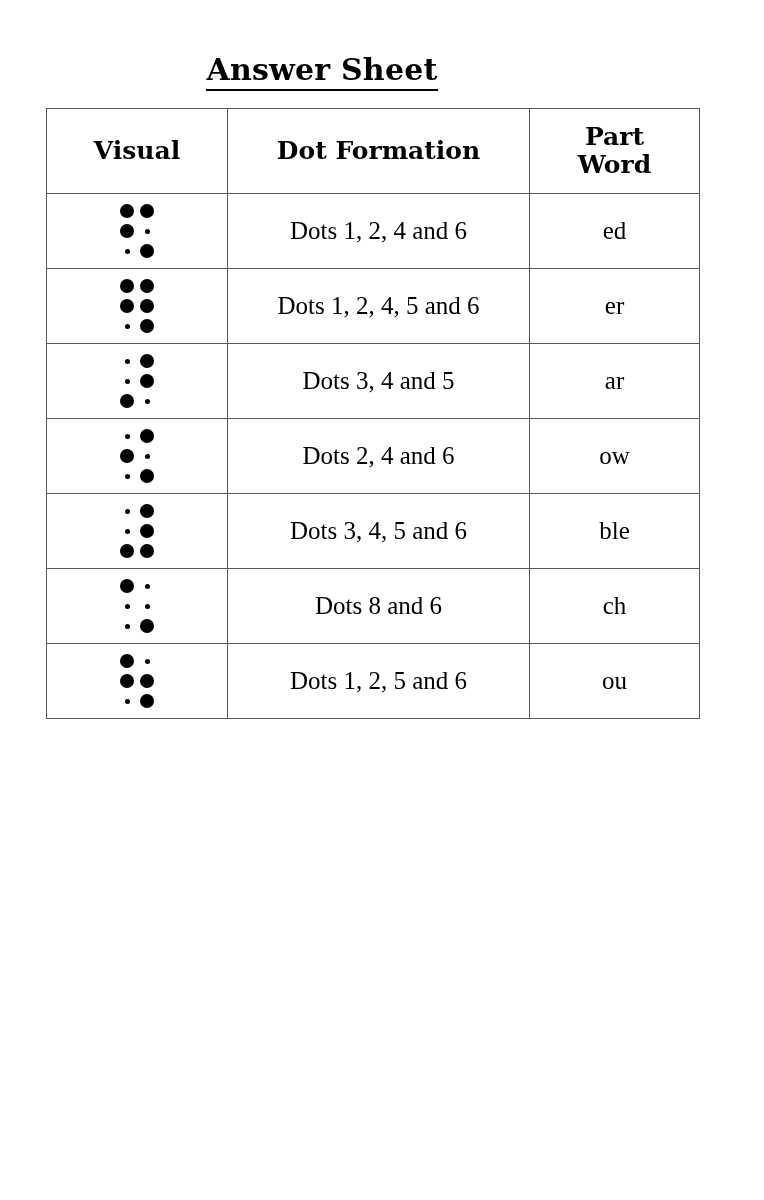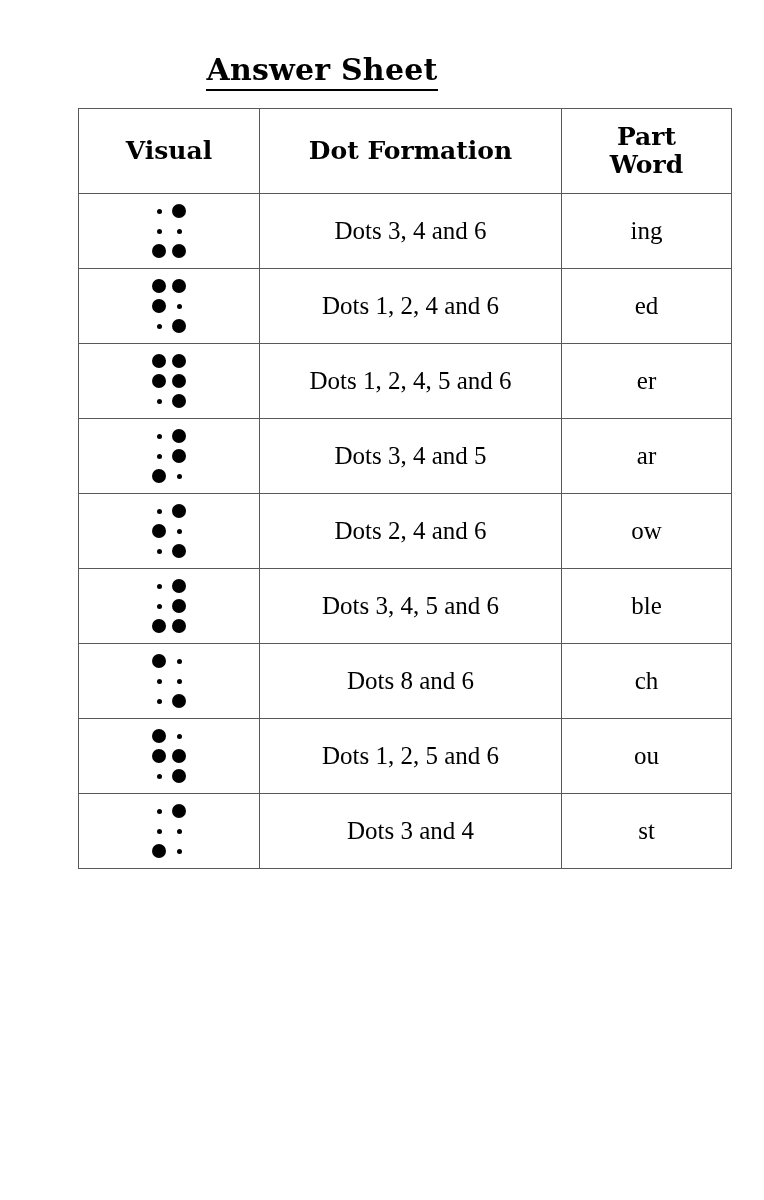--- a/index.html
+++ b/index.html
@@ -21,21 +21,21 @@
     font-size:30px;
     letter-spacing:0.2px;
   }
   .title span {
     border-bottom:2px solid #000;
     padding-bottom:2px;
   }
 
   table.sheet {
     position:absolute;
-    left:78px; top:108px;
+    left:46px; top:108px;
     width:653px;
     border-collapse:collapse;
     table-layout:fixed;
   }
   table.sheet td, table.sheet th {
     border:1.5px solid #595959;
     padding:0;
     vertical-align:middle;
     text-align:center;
   }
@@ -98,32 +98,20 @@
     </colgroup>
     <thead>
       <tr>
         <th class="head">Visual</th>
         <th class="head">Dot Formation</th>
         <th class="head" style="white-space:pre-line">Part
 Word</th>
       </tr>
     </thead>
     <tbody id="rows-body">
-        <tr>
-          <td class="cell-visual"><span class="braille">
-              <i class="off"></i>
-              <i class="on"></i>
-              <i class="off"></i>
-              <i class="off"></i>
-              <i class="on"></i>
-              <i class="on"></i>
-            </span></td>
-          <td class="cell-dots">Dots 3, 4 and 6</td>
-          <td class="cell-word">ing</td>
-        </tr>
         <tr>
           <td class="cell-visual"><span class="braille">
               <i class="on"></i>
               <i class="on"></i>
               <i class="on"></i>
               <i class="off"></i>
               <i class="off"></i>
               <i class="on"></i>
             </span></td>
           <td class="cell-dots">Dots 1, 2, 4 and 6</td>
@@ -194,28 +182,16 @@
               <i class="on"></i>
               <i class="off"></i>
               <i class="on"></i>
               <i class="on"></i>
               <i class="off"></i>
               <i class="on"></i>
             </span></td>
           <td class="cell-dots">Dots 1, 2, 5 and 6</td>
           <td class="cell-word">ou</td>
         </tr>
-        <tr>
-          <td class="cell-visual"><span class="braille">
-              <i class="off"></i>
-              <i class="on"></i>
-              <i class="off"></i>
-              <i class="off"></i>
-              <i class="on"></i>
-              <i class="off"></i>
-            </span></td>
-          <td class="cell-dots">Dots 3 and 4</td>
-          <td class="cell-word">st</td>
-        </tr>
       </tbody>
   </table>
 
 </div>
 
 </body></html>

